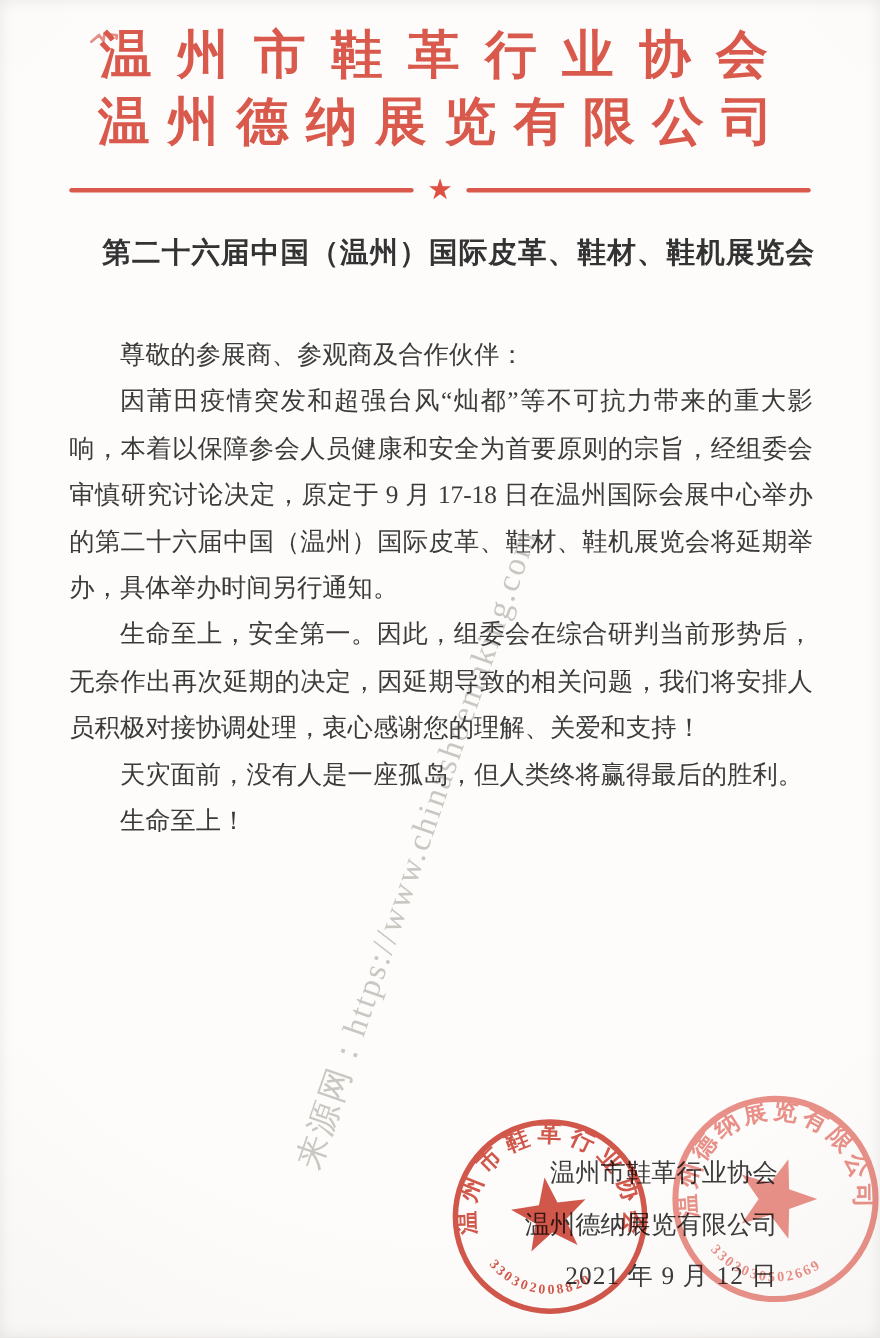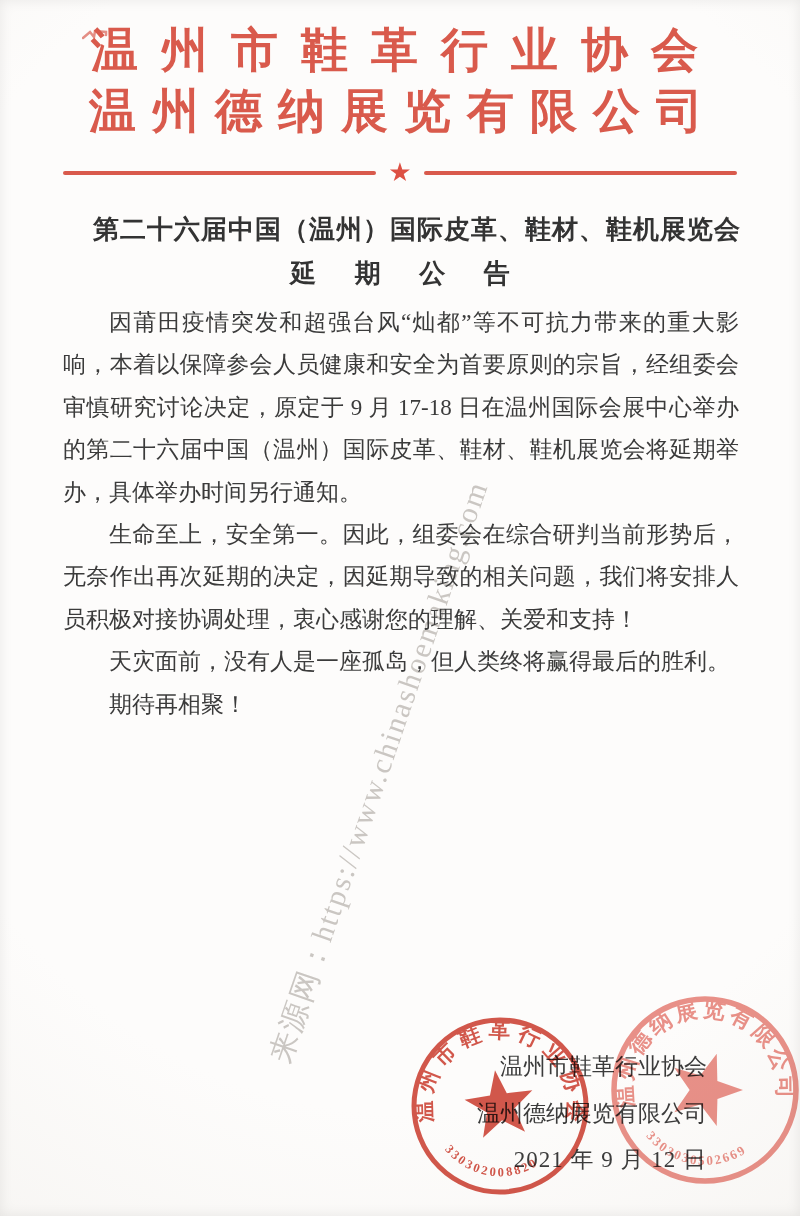--- a/index.html
+++ b/index.html
@@ -83,28 +83,28 @@
   </header>
 
   <div class="divider">
     <span class="bar"></span>
     <span class="star">★</span>
     <span class="bar"></span>
   </div>
 
   <div class="doc-title">
     <h2 class="t1">第二十六届中国（温州）国际皮革、鞋材、鞋机展览会</h2>
-    <h2 class="t2">延 期 公 告</h2>
   </div>
 
   <main class="content">
+    <p class="salutation">尊敬的参展商、参观商及合作伙伴：</p>
     <p>因莆田疫情突发和超强台风“灿都”等不可抗力带来的重大影响，本着以保障参会人员健康和安全为首要原则的宗旨，经组委会审慎研究讨论决定，原定于 9 月 17-18 日在温州国际会展中心举办的第二十六届中国（温州）国际皮革、鞋材、鞋机展览会将延期举办，具体举办时间另行通知。</p>
     <p>生命至上，安全第一。因此，组委会在综合研判当前形势后，无奈作出再次延期的决定，因延期导致的相关问题，我们将安排人员积极对接协调处理，衷心感谢您的理解、关爱和支持！</p>
     <p>天灾面前，没有人是一座孤岛，但人类终将赢得最后的胜利。</p>
-    <p>期待再相聚！</p>
+    <p>生命至上！</p>
   </main>
 
   <div class="signature">
     <div>温州市鞋革行业协会</div>
     <div>温州德纳展览有限公司</div>
     <div class="date">2021 年 9 月 12 日</div>
   </div>
 
   <div class="stamp stamp-association">
     <svg width="186" height="186" viewBox="-93 -93 186 186">

